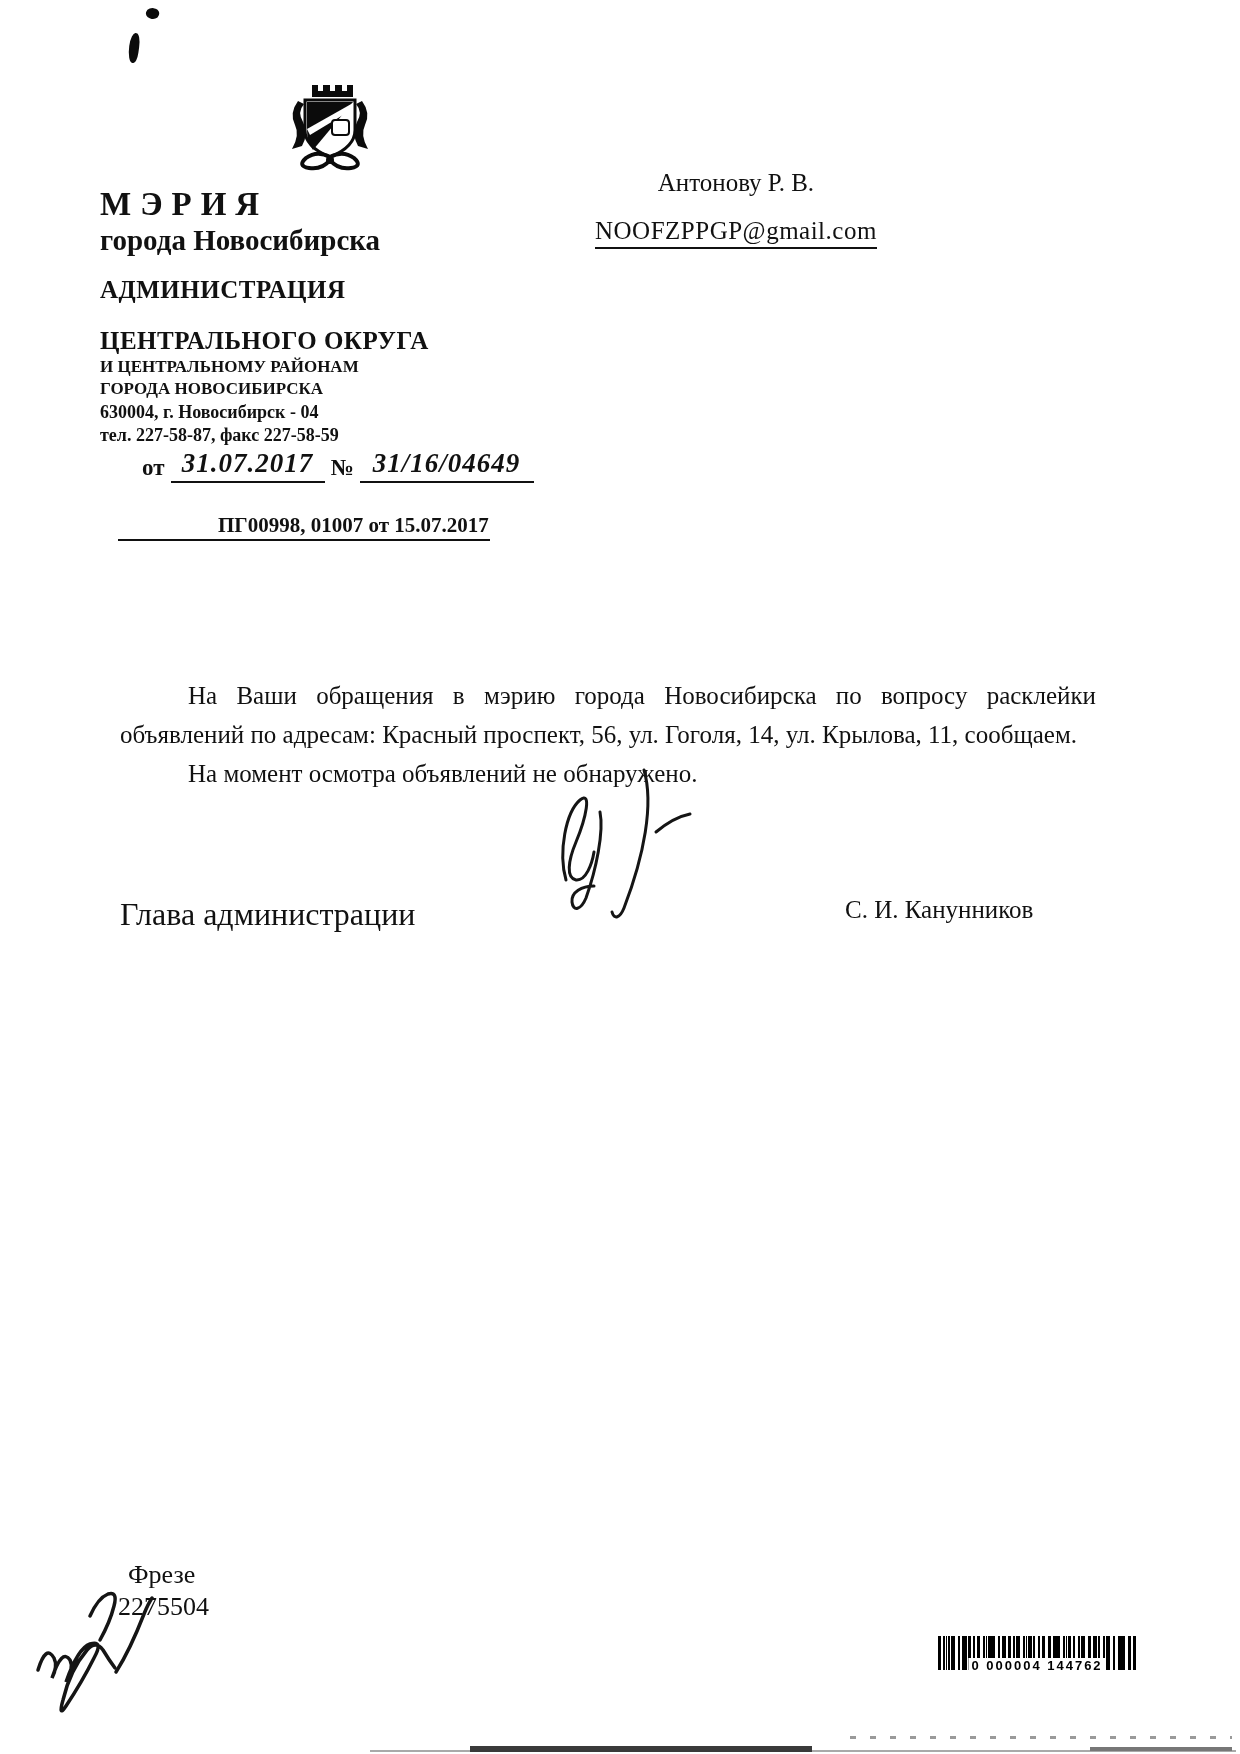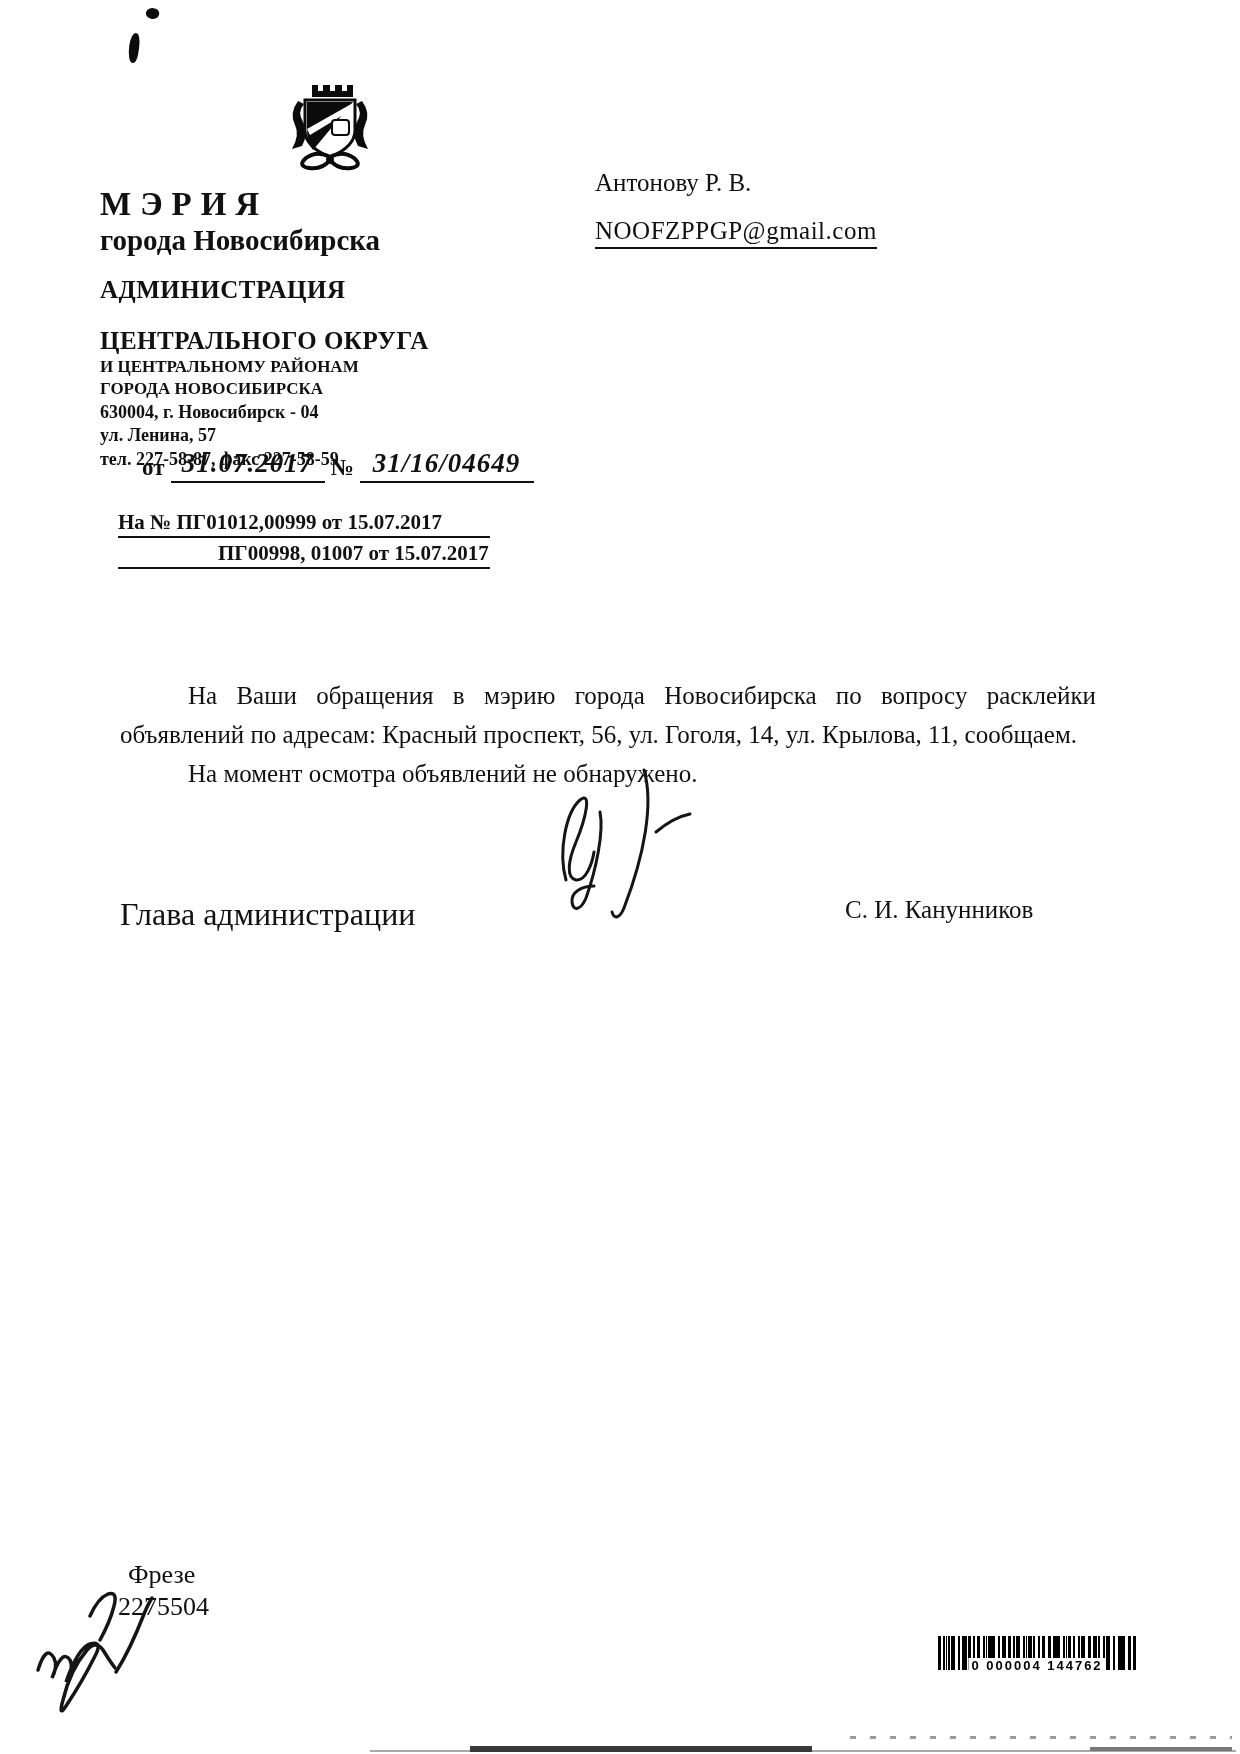--- a/index.html
+++ b/index.html
@@ -29,21 +29,21 @@
   .hand-slot{border-bottom:2px solid #111;padding:0 8px 2px 8px;margin:0 6px;text-align:center;}
   .hand-slot.date{min-width:138px;}
   .hand-slot.num{min-width:158px;}
 
   
   .ref-block{position:absolute;left:118px;top:510px;width:372px;font-size:21px;font-weight:600;}
   .ref-line{border-bottom:2px solid #111;padding-bottom:1px;white-space:nowrap;}
   .ref-line.second{padding-left:100px;margin-top:3px;}
 
   
-  .recipient{position:absolute;left:595px;top:168px;font-size:25px;line-height:1.2;}
+  .recipient{position:absolute;left:595px;top:168px;font-size:25px;line-height:1.2;text-align:center;}
   .recipient .email{display:inline-block;margin-top:18px;border-bottom:2px solid #111;padding-bottom:1px;letter-spacing:0.5px;}
 
   
   .body-text{position:absolute;left:120px;top:676px;width:976px;font-size:25px;line-height:39px;text-align:justify;}
   .body-text p{margin:0;text-indent:68px;}
 
   
   .sig-pos{position:absolute;left:120px;top:896px;font-size:32px;}
   .sig-name{position:absolute;left:845px;top:896px;font-size:25px;}
   .sig-svg{position:absolute;left:528px;top:760px;}
@@ -95,37 +95,35 @@
       <path d="M56 74 q-13 -7 -24 1 q-9 8 3 10 q13 2 21 -8 q8 10 21 8 q12 -2 3 -10 q-11 -8 -24 -1 z" fill="none" stroke="#0b0b0b" stroke-width="4"></path>
       <circle cx="56" cy="77" r="4" fill="#0b0b0b"></circle>
     </svg>
     <div class="org-title">МЭРИЯ</div>
     <div class="org-subtitle">города Новосибирска</div>
     <div class="dept dept-gap">АДМИНИСТРАЦИЯ</div>
     <div class="dept">ЦЕНТРАЛЬНОГО ОКРУГА</div>
     <div class="district">И ЦЕНТРАЛЬНОМУ РАЙОНАМ</div>
     <div class="district">ГОРОДА НОВОСИБИРСКА</div>
     <div class="addr">630004, г. Новосибирск - 04</div>
-    <div class="addr">ул. Ленина, 57</div>
     <div class="addr">тел. 227-58-87, факс 227-58-59</div>
   </div>
 
   <div class="out-line">
     <span class="out-label">от</span>
     <span class="hand-slot date">
       <span class="hand">31.07.2017</span>
     </span>
     <span class="out-label">№</span>
     <span class="hand-slot num">
       <span class="hand">31/16/04649</span>
     </span>
   </div>
 
   <div class="ref-block">
-    <div class="ref-line">На № ПГ01012,00999 от 15.07.2017</div>
     <div class="ref-line second">ПГ00998, 01007 от 15.07.2017</div>
   </div>
 
   <div class="recipient">
     <div>Антонову Р. В.</div>
     <div><span class="email">NOOFZPPGP@gmail.com</span></div>
   </div>
 
   <div class="body-text">
     <p>На Ваши обращения в мэрию города Новосибирска по вопросу расклейки объявлений по адресам: Красный проспект, 56, ул. Гоголя, 14, ул. Крылова, 11, сообщаем.</p>

